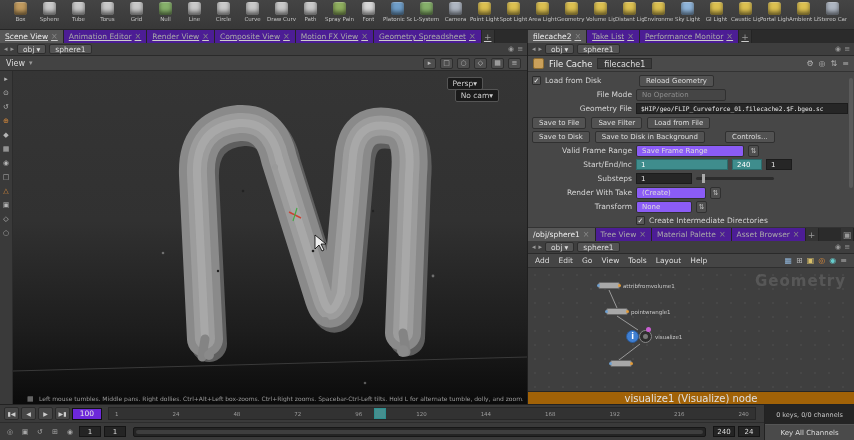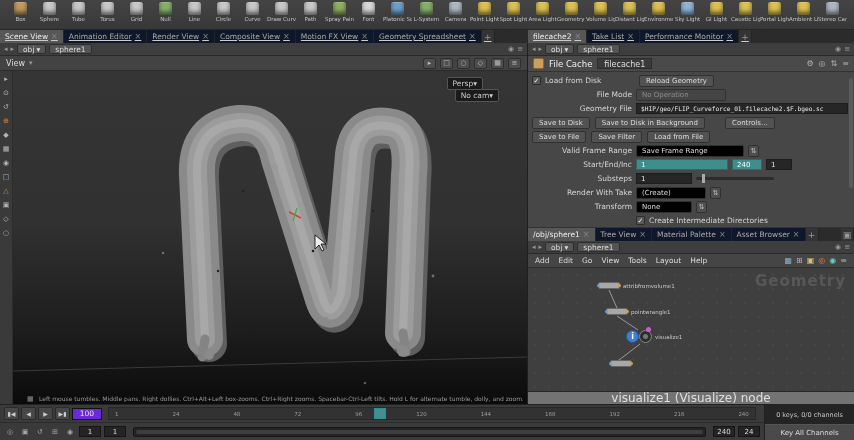--- a/index.html
+++ b/index.html
@@ -13,21 +13,21 @@
   .shelf-tool { width:29px; flex:none; display:flex; flex-direction:column; align-items:center; gap:1px; cursor:pointer; }
   .shelf-icon { width:13px; height:13px; border-radius:3px; background:#bbb;
                 box-shadow:inset 0 -3px 4px rgba(0,0,0,.55), inset 0 1px 1px rgba(255,255,255,.25); }
   .shelf-label { font-size:5.5px; color:#c5c5c5; max-width:29px; overflow:hidden; white-space:nowrap; }
 
   
   .tabbar { height:13px; background:#2b2b2b; display:flex;text-decoration:underline; }
   .tabs-left { width:528px; display:flex; }
   .tabs-right { flex:1; display:flex; }
   .tabs { display:flex; }
-  .tab { display:flex; align-items:center; gap:3px; padding:0 5px; background:#0f172a;
+  .tab { display:flex; align-items:center; gap:3px; padding:0 5px; background:#4c1d95;
          border-right:1px solid #242424; font-size:7.5px; color:#aaa; cursor:pointer; white-space:nowrap; }
   .tab.active { background:#575757; color:#eee; }
   .tab-close { color:#888; font-size:8px; }
   .tab-plus { width:13px; display:flex; align-items:center; justify-content:center; background:#343434;
               border-right:1px solid #242424; color:#999; font-size:9px; cursor:pointer; }
   .tab-fill { flex:1; background:#2b2b2b; }
 
   
   .main { display:flex; height:361px; }
   .left-pane { width:528px; flex:none; display:flex; flex-direction:column; border-right:1px solid #1f1f1f; }
@@ -79,21 +79,21 @@
   .prow { height:13px; display:flex; align-items:center; gap:4px; }
   .plabel { width:100px; text-align:right; font-size:7.5px; color:#d5d5d5; flex:none; white-space:nowrap; }
   .pbtn { background:#525252; border:1px solid #303030; border-radius:2px; color:#ddd; font-size:7px;
           height:12px; padding:0 6px; font-family:inherit; cursor:pointer; display:flex; align-items:center; }
   .row-btns .pbtn + .pbtn { margin-left:1px; }
   .ctl-gap { margin-left:16px !important; }
   .pfield { background:#262626; border:1px solid #1c1c1c; color:#e8e8e8; font-size:7px; height:11px;
             display:flex; align-items:center; padding:0 4px; cursor:text; }
   .pfield.teal { background:#3f8d8d; border-color:#2b6b6b; color:#fff; }
   .mono { font-family:"DejaVu Sans Mono", monospace; font-size:6.2px; }
-  .pdrop { background:#000000; border:1px solid #303030; border-radius:2px; color:#ddd; font-size:7px;
+  .pdrop { background:#8b5cf6; border:1px solid #303030; border-radius:2px; color:#ddd; font-size:7px;
            height:12px; display:flex; align-items:center; padding:0 5px; gap:4px; cursor:pointer; }
   .pdrop.disabled { color:#8f8f8f; background:#454545; }
   .pstep { background:#4f4f4f; border:1px solid #303030; border-radius:2px; color:#bbb; font-size:7px;
            height:12px; width:11px; display:flex; align-items:center; justify-content:center; cursor:pointer; }
   .pcheck { width:9px; height:9px; background:#585858; border:1px solid #2c2c2c; border-radius:1px;
             color:#eee; font-size:7px; display:flex; align-items:center; justify-content:center; cursor:pointer; flex:none; }
   .pchecklabel { font-size:7.5px; color:#d5d5d5; }
   .slider { width:78px; height:3px; background:#2c2c2c; border-radius:2px; position:relative; cursor:pointer; }
   .slider-handle { position:absolute; left:8%; top:-3px; width:3px; height:9px; background:#aaa; }
 
@@ -117,22 +117,22 @@
   .node-body { width:22px; height:7px; background:#a8a8a8; border-radius:2px; border:1px solid #666; position:relative; flex:none; }
   .flag-l { position:absolute; left:-2px; top:1px; width:3px; height:3px; border-radius:50%; background:#6fa0d0; }
   .flag-r { position:absolute; right:-2px; top:1px; width:3px; height:3px; border-radius:50%; background:#e09a3a; }
   .node-label { font-size:5.5px; color:#c9c9c9; white-space:nowrap; }
   .badge-blue { width:13px; height:13px; border-radius:50%; background:#3f7fd2; color:#fff; font-size:8px;
                 font-weight:bold; display:flex; align-items:center; justify-content:center; border:1px solid #2a5a9a; flex:none; }
   .badge-dark { width:13px; height:13px; border-radius:50%; background:#2e2e2e; border:1px solid #888;
                 margin-left:-3px; display:flex; align-items:center; justify-content:center; flex:none; }
   .badge-core { width:5px; height:5px; border-radius:50%; background:#777; }
   .badge-dot { position:absolute; top:-3px; left:20px; width:5px; height:5px; border-radius:50%; background:#c95fd2; }
-  .net-caption { height:13px; background:#737373; border-top:1px solid #262626; display:flex; align-items:center;
-                 justify-content:center; font-size:12px; color:#e0e0e0; flex:none; }
+  .net-caption { height:13px; background:#a16207; border-top:1px solid #262626; display:flex; align-items:center;
+                 justify-content:center; font-size:10px; color:#e0e0e0; flex:none; }
 
   
   .bottombar { height:36px; display:flex; background:#3a3a3a; border-top:1px solid #222; }
   .bb-left { flex:1; display:flex; flex-direction:column; min-width:0; }
   .bb-row1 { height:18px; display:flex; align-items:center; gap:2px; padding:0 4px; border-bottom:1px solid #2c2c2c; }
   .tbtn { height:13px; min-width:15px; background:#474747; border:1px solid #2b2b2b; border-radius:2px; color:#ccc;
           font-size:6px; display:flex; align-items:center; justify-content:center; padding:0 2px; cursor:pointer; }
   .frame-field { width:30px; height:12px; background:#6d28d9; border:1px solid #111; color:#e8e8e8; font-size:7.5px;
                  display:flex; align-items:center; justify-content:center; cursor:text; }
   .ruler { flex:1; height:13px; background:#323232; border:1px solid #272727; margin:0 4px; position:relative;
@@ -468,30 +468,30 @@
         </div>
         <div class="prow">
           <span class="plabel">File Mode</span>
           <span class="pdrop disabled" style="width:90px">No Operation</span>
         </div>
         <div class="prow">
           <span class="plabel">Geometry File</span>
           <span class="pfield mono" style="flex:1;margin-right:2px">$HIP/geo/FLIP_Curveforce_01.filecache2.$F.bgeo.sc</span>
         </div>
         <div class="prow row-btns">
+
+        <button class="pbtn">Save to File</button>
+            <button class="pbtn">Save Filter</button>
+            <button class="pbtn">Load from File</button>
+          </div>
+        <div class="prow row-btns">
           <button class="pbtn">Save to Disk</button>
           <button class="pbtn">Save to Disk in Background</button>
           <button class="pbtn ctl-gap">Controls...</button>
         </div>
-        <div class="prow row-btns">
-
-        <button class="pbtn">Save to File</button>
-            <button class="pbtn">Save Filter</button>
-            <button class="pbtn">Load from File</button>
-          </div>
         <div class="prow">
           <span class="plabel">Valid Frame Range</span>
           <span class="pdrop" style="width:108px">Save Frame Range</span>
           <span class="pstep">⇅</span>
         </div>
         <div class="prow">
           <span class="plabel">Start/End/Inc</span>
           <span class="pfield teal" style="width:92px">1</span>
           <span class="pfield teal" style="width:30px">240</span>
           <span class="pfield" style="width:26px">1</span>

